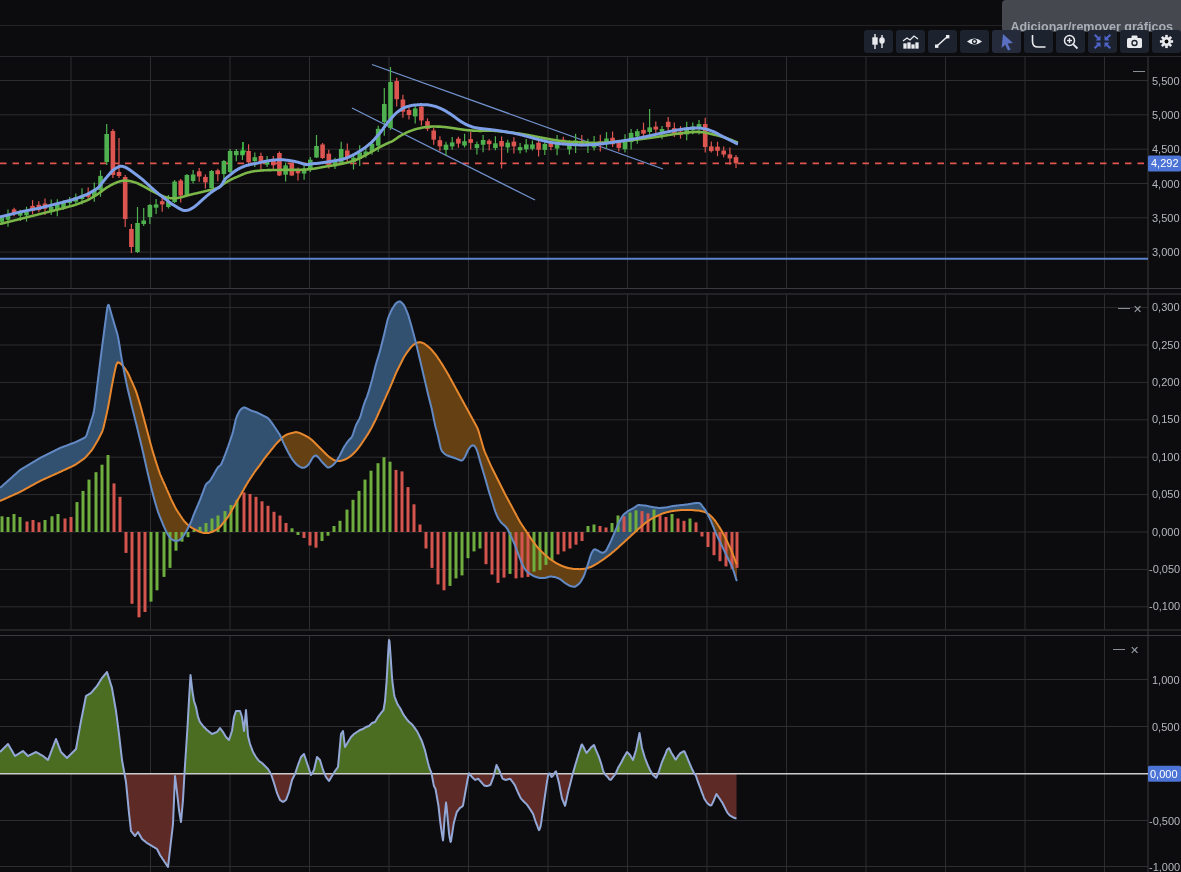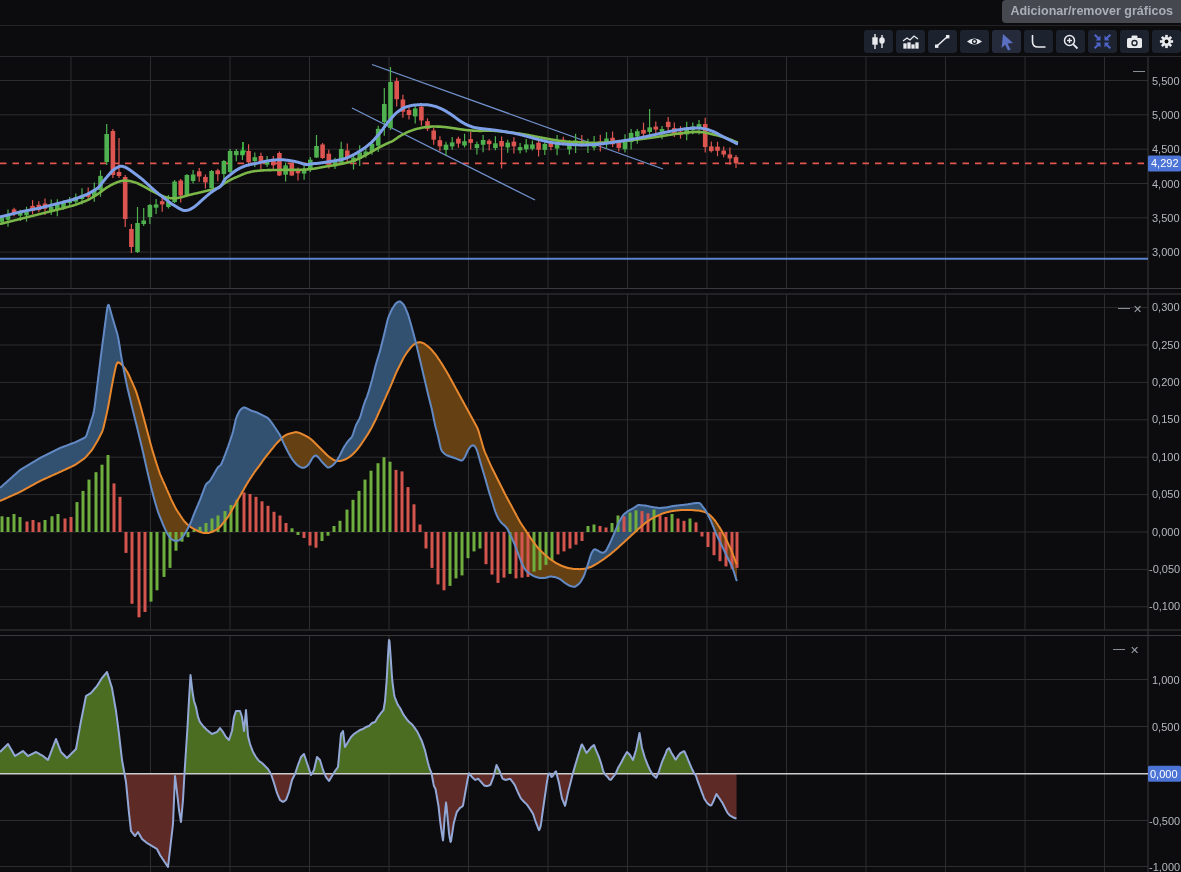--- a/index.html
+++ b/index.html
@@ -1,18 +1,18 @@
 <!DOCTYPE html>
 <html><head><meta charset="utf-8"><style>
 *{margin:0;padding:0;box-sizing:border-box}
 body{width:1181px;height:872px;background:#0c0c0e;overflow:hidden;font-family:"Liberation Sans",sans-serif}
 #wrap{position:relative;width:1181px;height:872px}
 #chart{position:absolute;left:0;top:0}
 #tooltip{position:absolute;right:0;top:0;height:23px;background:#45484f;color:#a9aeb7;
- font-size:12.5px;font-weight:bold;line-height:23px;padding:0 8px;border-radius:4px 0 0 4px}
+ font-size:12.5px;font-weight:bold;line-height:23px;padding:16px 8px;border-radius:4px 0 0 4px}
 #toolbar{position:absolute;left:864px;top:29.5px;display:flex;gap:3px}
 .tb{width:29px;height:23px;border-radius:3px;display:flex;align-items:center;justify-content:center}
 </style></head>
 <body>
 <div id="wrap">
 <svg id="chart" width="1181" height="872" viewBox="0 0 1181 872">
       <rect x="0" y="0" width="1181" height="872" fill="#0c0c0e"></rect>
       <line x1="71.0" y1="56.5" x2="71.0" y2="288" stroke="#2d2d30" stroke-width="1"></line>
       <line x1="150.5" y1="56.5" x2="150.5" y2="288" stroke="#2d2d30" stroke-width="1"></line>
       <line x1="230.0" y1="56.5" x2="230.0" y2="288" stroke="#2d2d30" stroke-width="1"></line>

